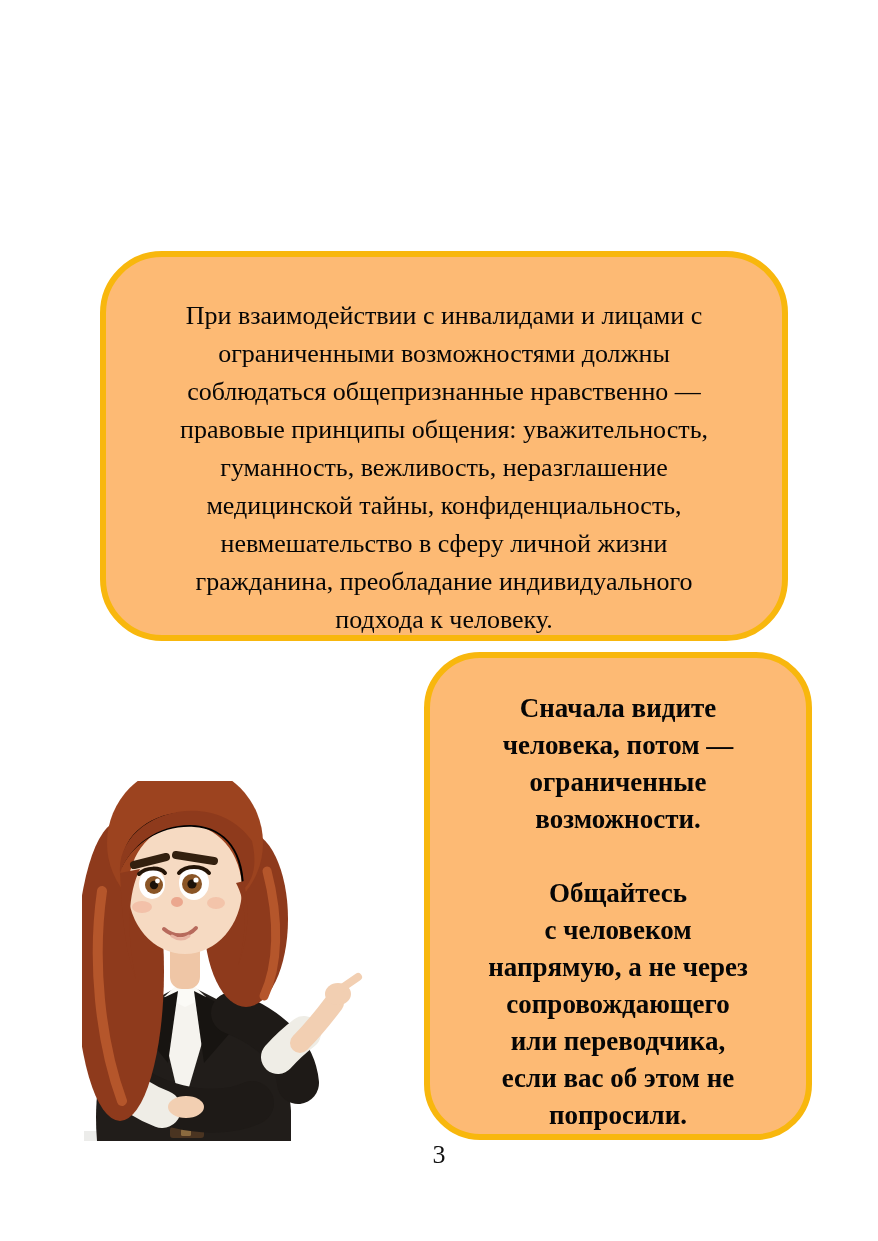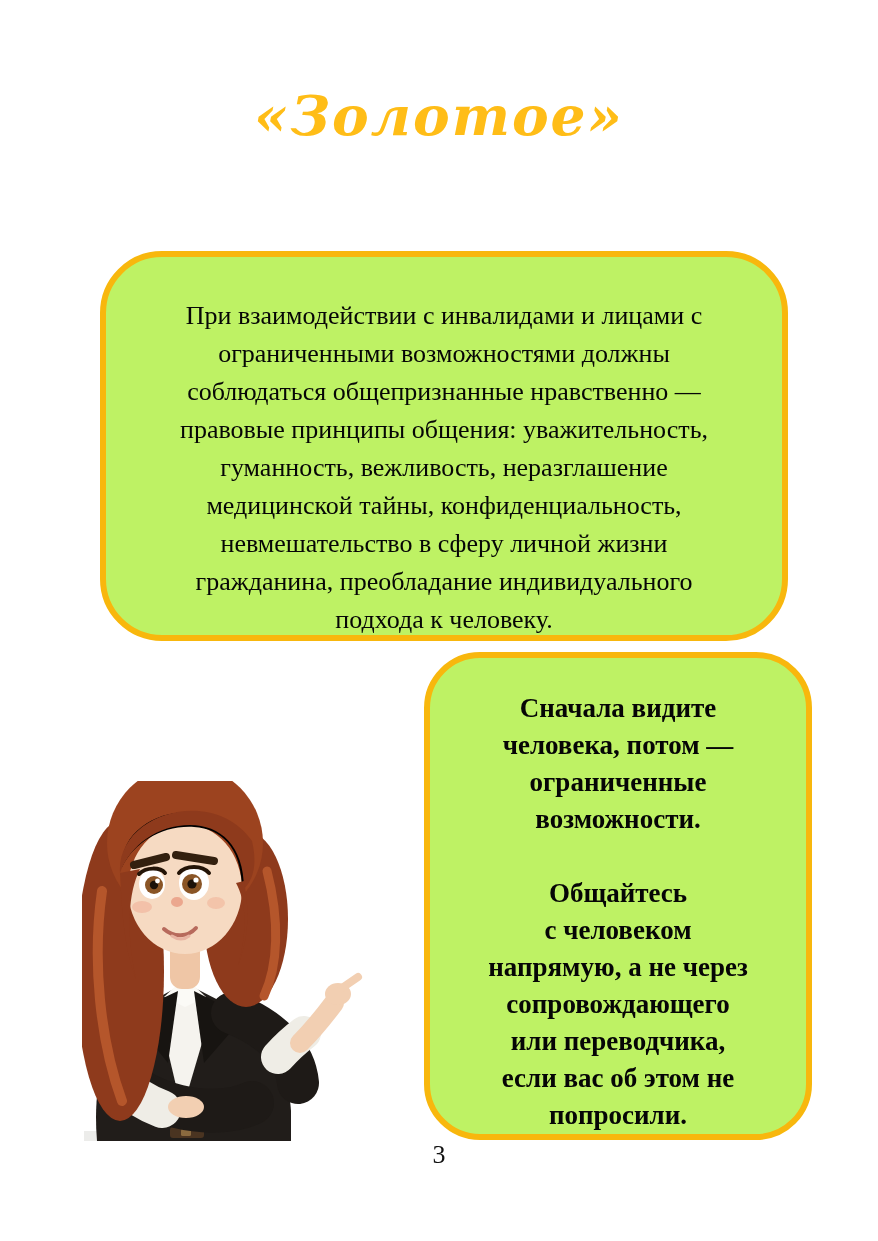--- a/index.html
+++ b/index.html
@@ -8,21 +8,21 @@
     font-family:"Liberation Serif","DejaVu Serif",serif;overflow:hidden;
   }
   .page-title{
     position:absolute;top:88px;left:0;width:878px;text-align:center;
     color:#FFBD17;font-family:"DejaVu Serif",cursive;
     font-style:italic;font-weight:bold;line-height:1.0;
   }
   .page-title .line1{font-size:55px;letter-spacing:2px;}
   .page-title .line2{font-size:58px;letter-spacing:2px;margin-top:14px;}
   .card{
-    position:absolute;border:6px solid #F8B70D;background:#bef264;
+    position:absolute;border:6px solid #F8B70D;background:#fdba74;
     box-sizing:border-box;
   }
   .card-rule{
     left:100px;top:251px;width:688px;height:390px;border-radius:62px;
   }
   .card-rule .card-text{
     padding:40px 14px 0 14px;
     font-size:26px;line-height:38px;text-align:center;color:#060606;
     white-space:pre-line;
   }
@@ -39,21 +39,20 @@
   }
   .page-number{
     position:absolute;left:0;top:1140px;width:878px;text-align:center;
     font-size:26px;color:#111111;
   }
 </style>
 </head>
 <body>
 
 <div class="page-title">
-  <div class="line1">«Золотое»</div>
 </div>
 
 <div class="card card-rule">
   <div class="card-text">При взаимодействии с инвалидами и лицами с
 ограниченными возможностями должны
 соблюдаться общепризнанные нравственно —
 правовые принципы общения: уважительность,
 гуманность, вежливость, неразглашение
 медицинской тайны, конфиденциальность,
 невмешательство в сферу личной жизни

